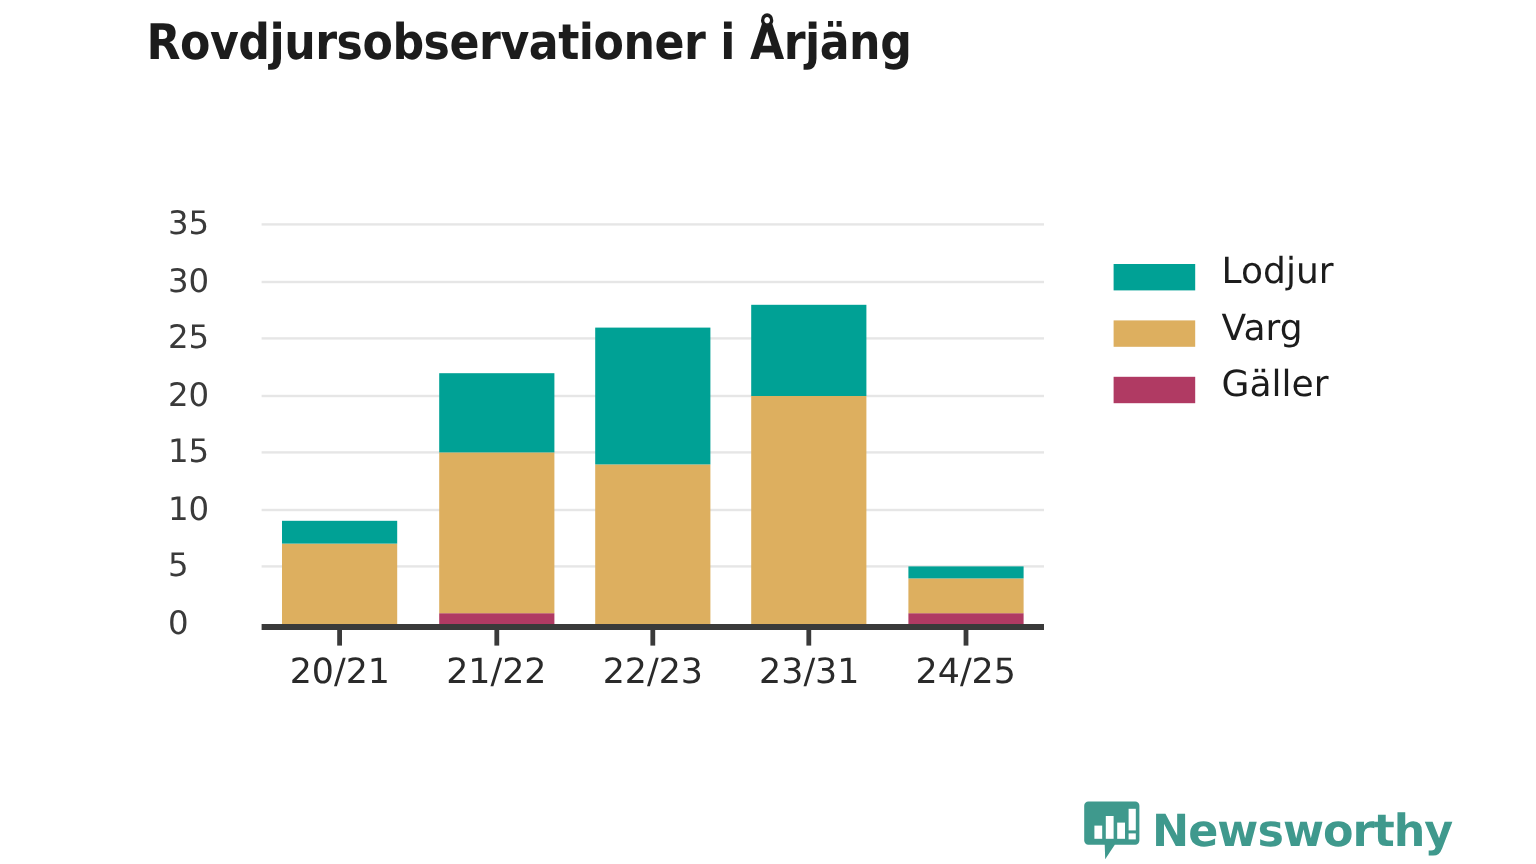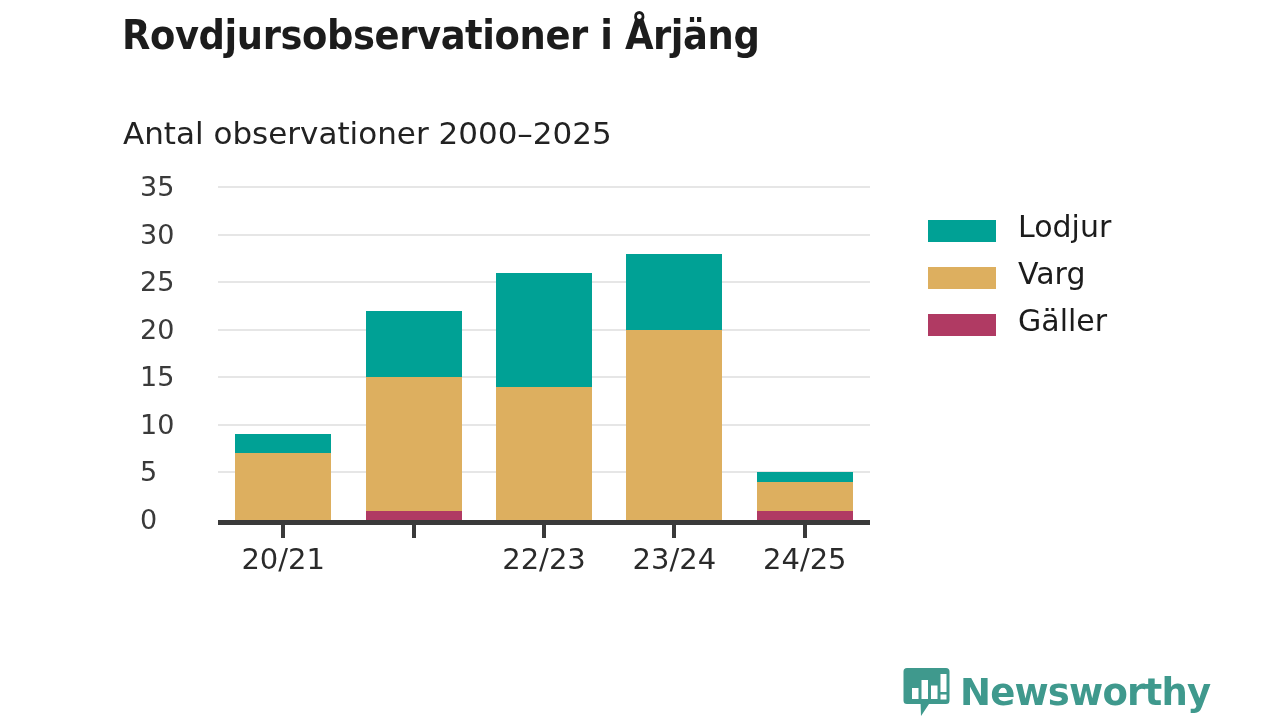--- a/index.html
+++ b/index.html
@@ -167,21 +167,20 @@
     margin-left: 10px;
     line-height: 1;
   }
 </style>
 </head>
 <body>
 
 <div id="chart-root">
 
   <div class="chart-title" style="color: rgb(28, 28, 28);">Rovdjursobservationer i Årjäng</div>
-  <div class="chart-subtitle">Antal observationer 2000–2025</div>
 
   <div class="plot" id="plot-area">
       <div class="ytick-label" style="top: 326px;">0</div>
       <div class="gridline" style="top: 291.429px; background: rgb(230, 230, 230);"></div>
       <div class="ytick-label" style="top: 278.429px;">5</div>
       <div class="gridline" style="top: 243.857px; background: rgb(230, 230, 230);"></div>
       <div class="ytick-label" style="top: 230.857px;">10</div>
       <div class="gridline" style="top: 196.286px; background: rgb(230, 230, 230);"></div>
       <div class="ytick-label" style="top: 183.286px;">15</div>
       <div class="gridline" style="top: 148.714px; background: rgb(230, 230, 230);"></div>
@@ -198,32 +197,33 @@
         <div class="seg" title="Lodjur 20/21: 2" style="width: 96px; height: 19.0286px; bottom: 66.6px; background: rgb(0, 161, 149);"></div>
       </div>
       <div class="tickmark" style="left: 63.2px; background: rgb(58, 58, 58);"></div>
       <div class="xtick-label" style="left: -14.8px; text-align: center;">20/21</div>
       <div class="bar-group" style="left: 147.6px; width: 96px;">
         <div class="seg" title="Björn 21/22: 1" style="width: 96px; height: 9.51429px; bottom: 0px; background: rgb(176, 58, 99);"></div>
         <div class="seg" title="Varg 21/22: 14" style="width: 96px; height: 133.2px; bottom: 9.51429px; background: rgb(221, 175, 95);"></div>
         <div class="seg" title="Lodjur 21/22: 7" style="width: 96px; height: 66.6px; bottom: 142.714px; background: rgb(0, 161, 149);"></div>
       </div>
       <div class="tickmark" style="left: 193.6px; background: rgb(58, 58, 58);"></div>
+      <div class="xtick-label" style="left: 115.6px;">21/22</div>
       <div class="bar-group" style="left: 278px; width: 96px;">
         <div class="seg" title="Varg 22/23: 14" style="width: 96px; height: 133.2px; bottom: 0px; background: rgb(221, 175, 95);"></div>
         <div class="seg" title="Lodjur 22/23: 12" style="width: 96px; height: 114.171px; bottom: 133.2px; background: rgb(0, 161, 149);"></div>
       </div>
       <div class="tickmark" style="left: 324px; background: rgb(58, 58, 58);"></div>
       <div class="xtick-label" style="left: 246px;">22/23</div>
       <div class="bar-group" style="left: 408.4px; width: 96px;">
         <div class="seg" title="Varg 23/24: 20" style="width: 96px; height: 190.286px; bottom: 0px; background: rgb(221, 175, 95);"></div>
         <div class="seg" title="Lodjur 23/24: 8" style="width: 96px; height: 76.1143px; bottom: 190.286px; background: rgb(0, 161, 149);"></div>
       </div>
       <div class="tickmark" style="left: 454.4px; background: rgb(58, 58, 58);"></div>
-      <div class="xtick-label" style="left: 376.4px;">23/24</div>
+      <div class="xtick-label" style="left: 376.4px;">23/31</div>
       <div class="bar-group" style="left: 538.8px; width: 96px;">
         <div class="seg" title="Björn 24/25: 1" style="width: 96px; height: 9.51429px; bottom: 0px; background: rgb(176, 58, 99);"></div>
         <div class="seg" title="Varg 24/25: 3" style="width: 96px; height: 28.5429px; bottom: 9.51429px; background: rgb(221, 175, 95);"></div>
         <div class="seg" title="Lodjur 24/25: 1" style="width: 96px; height: 9.51429px; bottom: 38.0571px; background: rgb(0, 161, 149);"></div>
       </div>
       <div class="tickmark" style="left: 584.8px; background: rgb(58, 58, 58);"></div>
       <div class="xtick-label" style="left: 506.8px;">24/25</div>
     </div>
 
   <div class="legend" id="legend-area">

